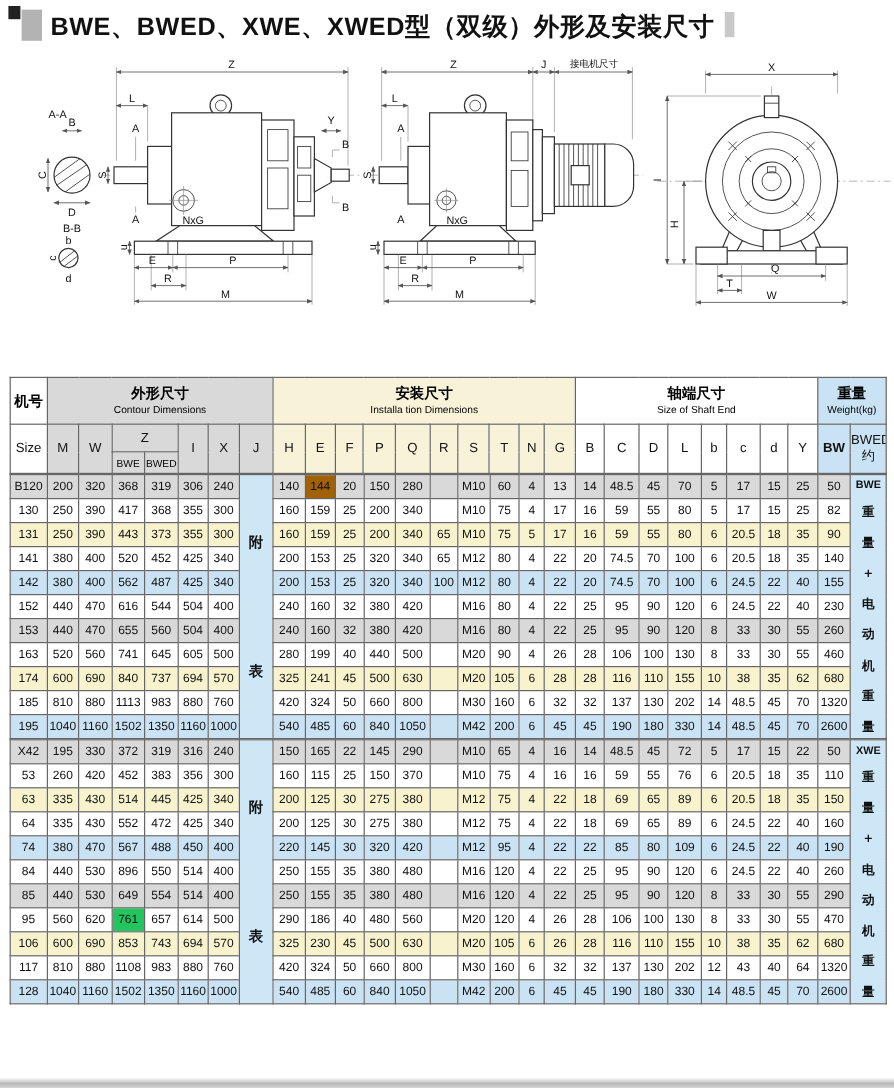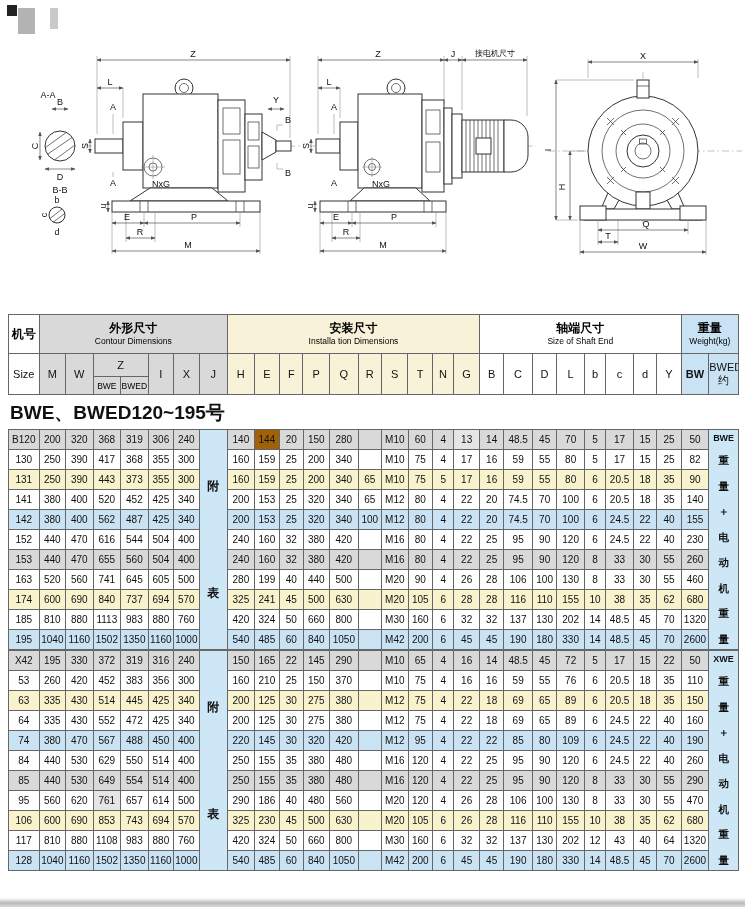--- a/index.html
+++ b/index.html
@@ -42,21 +42,21 @@
   .bottom-band{position:absolute;left:0;bottom:0;width:745px;height:9px;
                background:linear-gradient(#ffffff,#b9b9b9 55%,#d9d9d9);}
 </style>
 </head>
 <body>
 
 <div class="page">
 
   <span class="sq-black"></span>
   <span class="sq-gray"></span>
-  <h1 class="title"><span class="end-bar"></span></h1>
+  <h1 class="title"><span>BWE、BWED、XWE、XWED型（双级）外形及安装尺寸</span><span class="end-bar"></span></h1>
 
   <svg class="drawings" viewBox="0 0 745 264">
     <defs>
       <marker id="arw" viewBox="0 0 10 10" refX="9" refY="5" markerWidth="6.5" markerHeight="6.5" orient="auto-start-reverse">
         <path d="M0,1 L10,5 L0,9 z" fill="#555"></path>
       </marker>
       <clipPath id="clipAA">
           <circle cx="60" cy="100" r="15"></circle>
         </clipPath>
       <clipPath id="clipBB">
@@ -337,21 +337,20 @@
         <th rowspan="2" class="g-weight" style="background: rgb(201, 227, 244); font-weight: bold;">BW</th>
         <th rowspan="2" class="g-weight bwed2" style="background: rgb(201, 227, 244);"><span>BWED</span><br><span>约</span></th>
       </tr>
       <tr class="h3">
         <th class="g-contour" style="background: rgb(217, 217, 217);">BWE</th>
         <th class="g-contour" style="background: rgb(217, 217, 217);">BWED</th>
       </tr>
     </tbody>
       </table>
 
-    <div class="section-title"><span>BWE、BWED120~195号</span></div>
     <table class="dims body">
         <colgroup>
           <col style="width: 30px;">
           <col style="width: 26px;">
           <col style="width: 27px;">
           <col style="width: 27px;">
           <col style="width: 27px;">
           <col style="width: 25px;">
           <col style="width: 25px;">
           <col style="width: 28px;">
@@ -788,21 +787,21 @@
           </tr>
           <tr>
             <td style="background: rgb(255, 255, 255);">53</td>
             <td style="background: rgb(255, 255, 255);">260</td>
             <td style="background: rgb(255, 255, 255);">420</td>
             <td style="background: rgb(255, 255, 255);">452</td>
             <td style="background: rgb(255, 255, 255);">383</td>
             <td style="background: rgb(255, 255, 255);">356</td>
             <td style="background: rgb(255, 255, 255);">300</td>
             <td style="background: rgb(255, 255, 255);">160</td>
-            <td style="background: rgb(255, 255, 255);">210</td>
+            <td style="background: rgb(255, 255, 255);">115</td>
             <td style="background: rgb(255, 255, 255);">25</td>
             <td style="background: rgb(255, 255, 255);">150</td>
             <td style="background: rgb(255, 255, 255);">370</td>
             <td style="background: rgb(255, 255, 255);"></td>
             <td style="background: rgb(255, 255, 255);">M10</td>
             <td style="background: rgb(255, 255, 255);">75</td>
             <td style="background: rgb(255, 255, 255);">4</td>
             <td style="background: rgb(255, 255, 255);">16</td>
             <td style="background: rgb(255, 255, 255);">16</td>
             <td style="background: rgb(255, 255, 255);">59</td>
@@ -895,21 +894,21 @@
             <td style="background: rgb(201, 227, 244);">6</td>
             <td style="background: rgb(201, 227, 244);">24.5</td>
             <td style="background: rgb(201, 227, 244);">22</td>
             <td style="background: rgb(201, 227, 244);">40</td>
             <td style="background: rgb(201, 227, 244);">190</td>
           </tr>
           <tr>
             <td style="background: rgb(255, 255, 255);">84</td>
             <td style="background: rgb(255, 255, 255);">440</td>
             <td style="background: rgb(255, 255, 255);">530</td>
-            <td style="background: rgb(255, 255, 255);">629</td>
+            <td style="background: rgb(255, 255, 255);">896</td>
             <td style="background: rgb(255, 255, 255);">550</td>
             <td style="background: rgb(255, 255, 255);">514</td>
             <td style="background: rgb(255, 255, 255);">400</td>
             <td style="background: rgb(255, 255, 255);">250</td>
             <td style="background: rgb(255, 255, 255);">155</td>
             <td style="background: rgb(255, 255, 255);">35</td>
             <td style="background: rgb(255, 255, 255);">380</td>
             <td style="background: rgb(255, 255, 255);">480</td>
             <td style="background: rgb(255, 255, 255);"></td>
             <td style="background: rgb(255, 255, 255);">M16</td>
@@ -951,21 +950,21 @@
             <td style="background: rgb(217, 217, 217);">8</td>
             <td style="background: rgb(217, 217, 217);">33</td>
             <td style="background: rgb(217, 217, 217);">30</td>
             <td style="background: rgb(217, 217, 217);">55</td>
             <td style="background: rgb(217, 217, 217);">290</td>
           </tr>
           <tr>
             <td style="background: rgb(255, 255, 255);">95</td>
             <td style="background: rgb(255, 255, 255);">560</td>
             <td style="background: rgb(255, 255, 255);">620</td>
-            <td style="background: #e5e5e5; margin-top: 24px;">761</td>
+            <td style="background: #22c55e; margin-top: 24px;">761</td>
             <td style="background: rgb(255, 255, 255);">657</td>
             <td style="background: rgb(255, 255, 255);">614</td>
             <td style="background: rgb(255, 255, 255);">500</td>
             <td style="background: rgb(255, 255, 255);">290</td>
             <td style="background: rgb(255, 255, 255);">186</td>
             <td style="background: rgb(255, 255, 255);">40</td>
             <td style="background: rgb(255, 255, 255);">480</td>
             <td style="background: rgb(255, 255, 255);">560</td>
             <td style="background: rgb(255, 255, 255);"></td>
             <td style="background: rgb(255, 255, 255);">M20</td>

